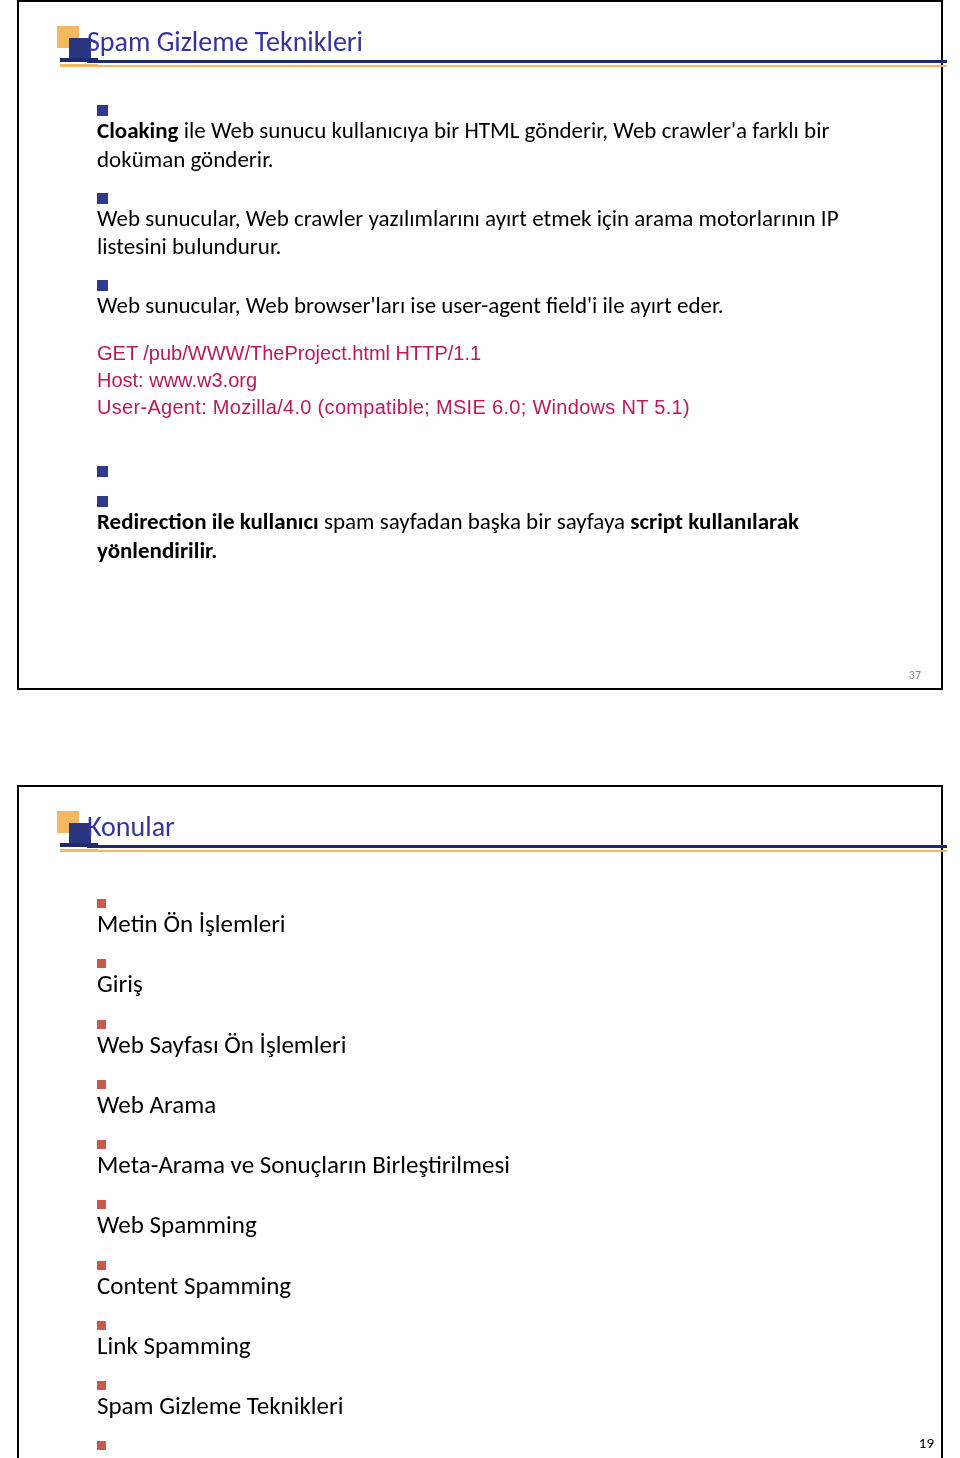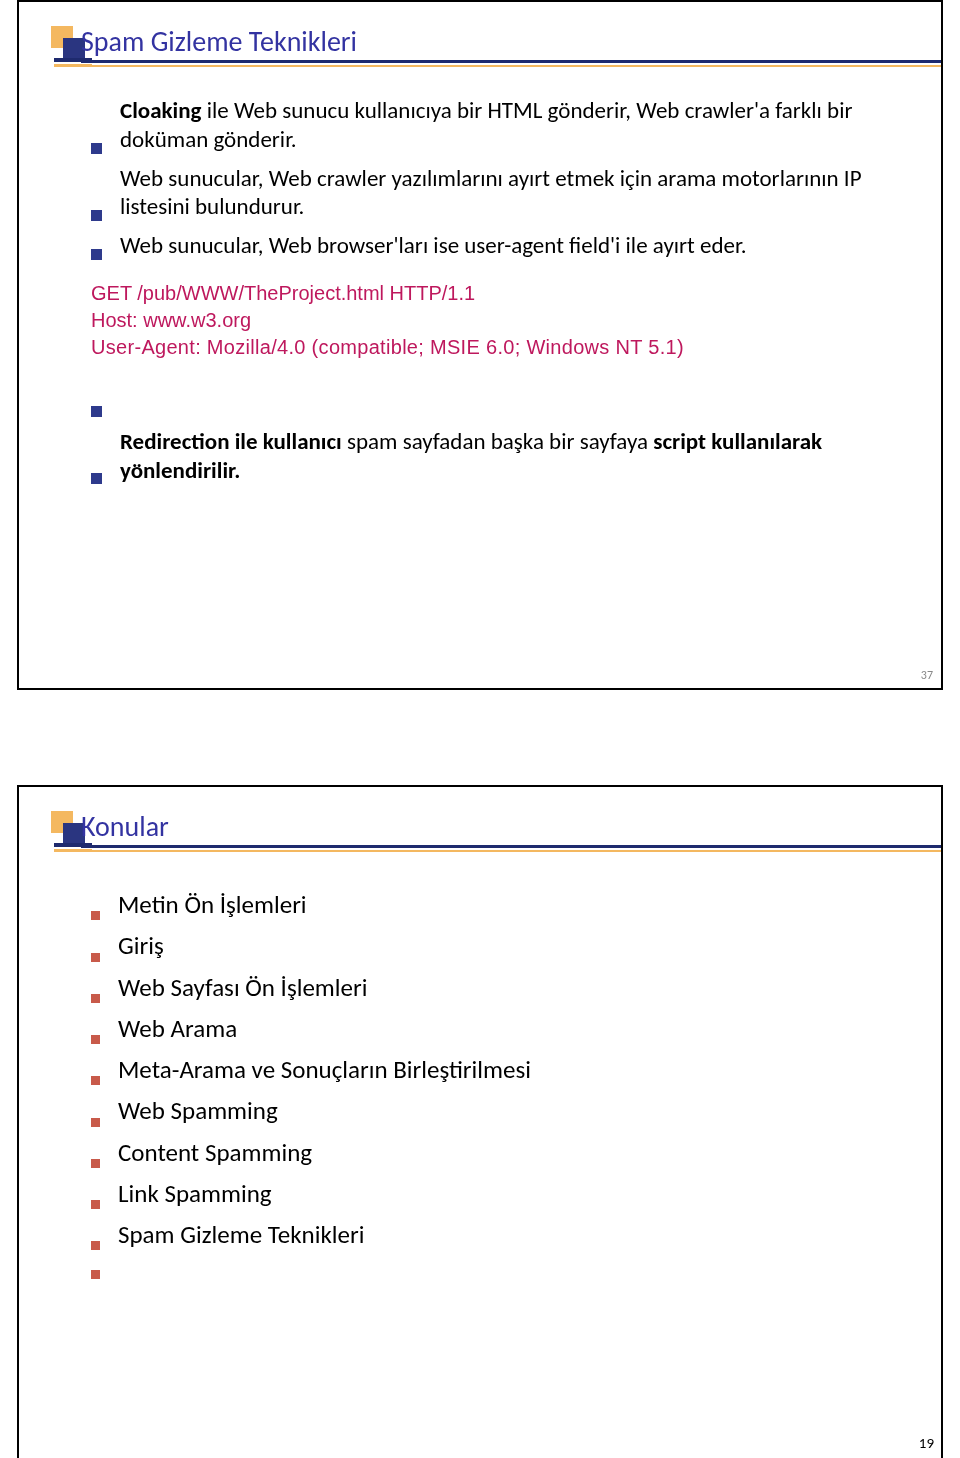--- a/index.html
+++ b/index.html
@@ -9,26 +9,27 @@
       background: #fff;
       font-family: Calibri, Arial, sans-serif;
       position: relative;
     }
     .slide {
       position: absolute;
       left: 17px;
       width: 926px;
       border: 2px solid #000;
       background: #fff;
+      padding-left: 6px;
     }
     .slide-1 { top: 0; height: 690px; }
     .slide-2 { top: 785px; height: 732px; }
     .page-num {
       position: absolute;
-      right: 8px;
+      right: 20px;
       bottom: 6px;
       font-size: 12px;
       color: #888;
     }
     .overall-page-num {
       position: absolute;
       right: 26px;
       bottom: 6px;
       font-size: 15px;
       color: #000;
@@ -63,22 +64,23 @@
     .rule-orange { height: 2px; background: #f4b860; margin-top: 2px; }
 
     
     .content {
       margin-left: 72px;
       margin-right: 30px;
       margin-top: 10px;
     }
     .b-item {
       display: flex;
-      align-items: flex-end;
+      align-items: flex-start;
       margin-bottom: 10px;
+      flex-direction: column;
     }
     .sq {
       width: 11px;
       height: 11px;
       flex-shrink: 0;
       margin-top: 9px;
       margin-right: 18px;
     }
     .sq-navy { background: #2e3a8c; }
     .sq-small {

